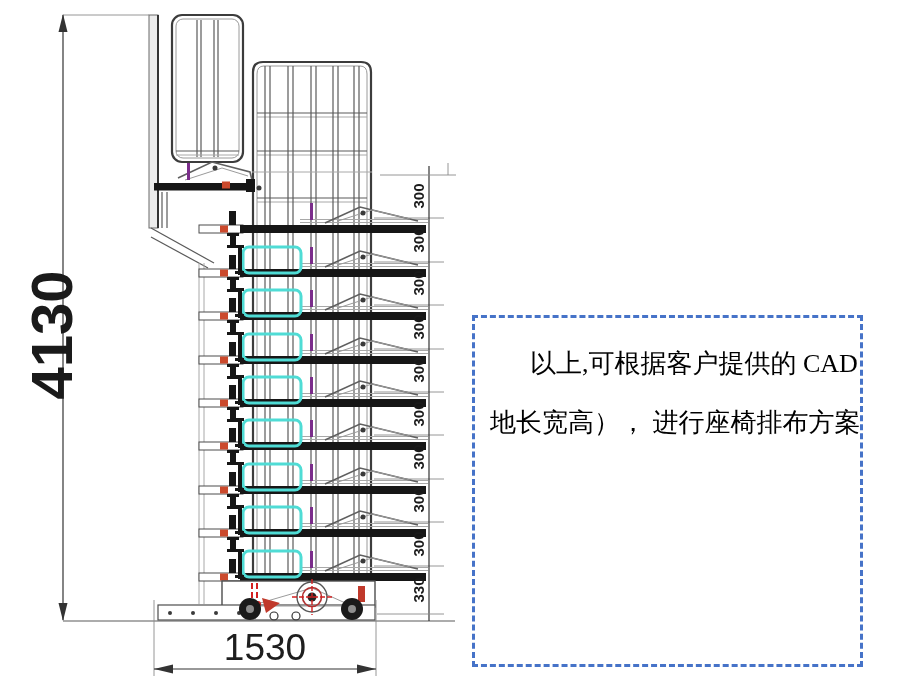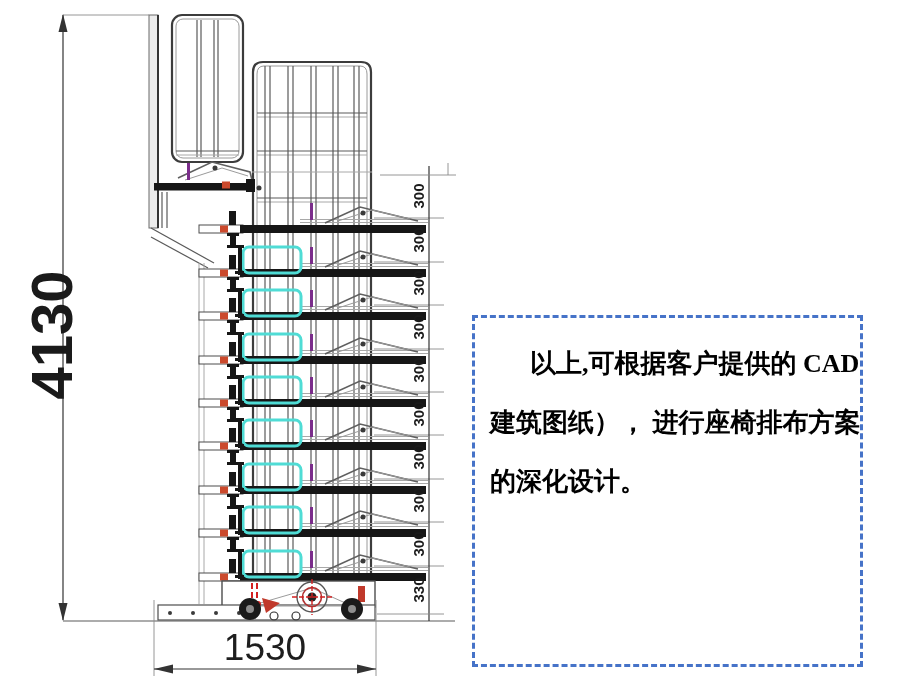--- a/index.html
+++ b/index.html
@@ -22,21 +22,21 @@
   .mech2{stroke:#9b9b9b;stroke-width:1;fill:none;}
   .purple{fill:#7b2d8b;}
   .cyan{fill:none;stroke:#4fdcd5;stroke-width:3;}
   .dimtxt{fill:#1a1a1a;font-weight:bold;}
   .arrow{fill:#333;}
   
   .note-box{position:absolute;left:472px;top:315px;width:391px;height:352px;
     border:3px dashed #4673c8;box-sizing:border-box;background:#fff;
     padding:16px 12px 0 15px;font-family:"Liberation Serif","DejaVu Serif",serif;
     font-size:26px;line-height:59px;color:#000;}
-  .note-line{white-space:nowrap;font-weight:bold;}
+  .note-line{white-space:nowrap;}
   .note-line.indent{text-indent:40px;}
 </style>
 </head>
 <body>
 
 <div class="stage">
 
 <svg width="900" height="691" viewBox="0 0 900 691">
 
   <defs>
@@ -209,17 +209,16 @@
     <line class="ext" x1="376" y1="600" x2="376" y2="676"></line>
     <line class="dim" x1="154" y1="669" x2="376" y2="669"></line>
     <polygon class="arrow" points="154,669 173,664.5 173,673.5"></polygon>
     <polygon class="arrow" points="376,669 357,664.5 357,673.5"></polygon>
     <text x="265" y="660" text-anchor="middle" font-size="37" fill="#1e1e1e">1530</text>
   </g>
 </svg>
 
 <div class="note-box">
   <div class="note-line indent">以上,可根据客户提供的 CAD</div>
-  <div class="note-line">建筑图纸）， 进行座椅排布方案</div>
-  <div class="note-line">的深化设计。</div>
+  <div class="note-line">地长宽高）， 进行座椅排布方案</div>
 </div>
 
 </div>
 
 </body></html>

